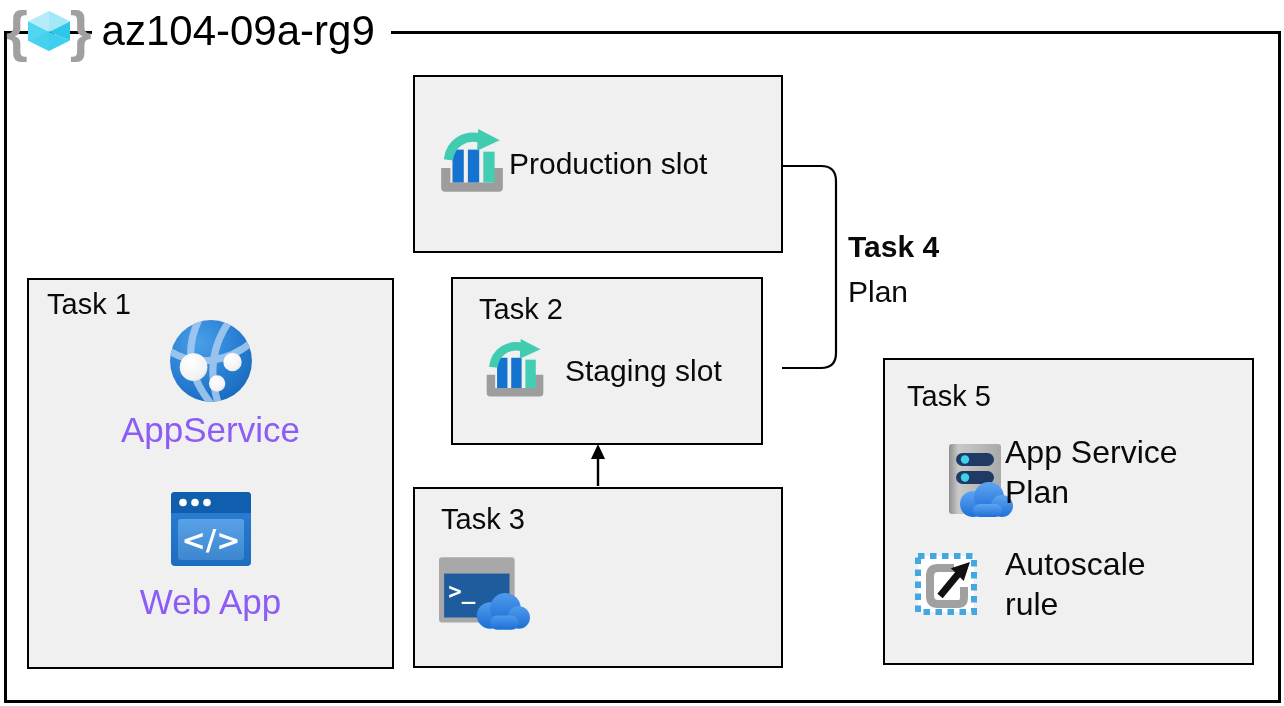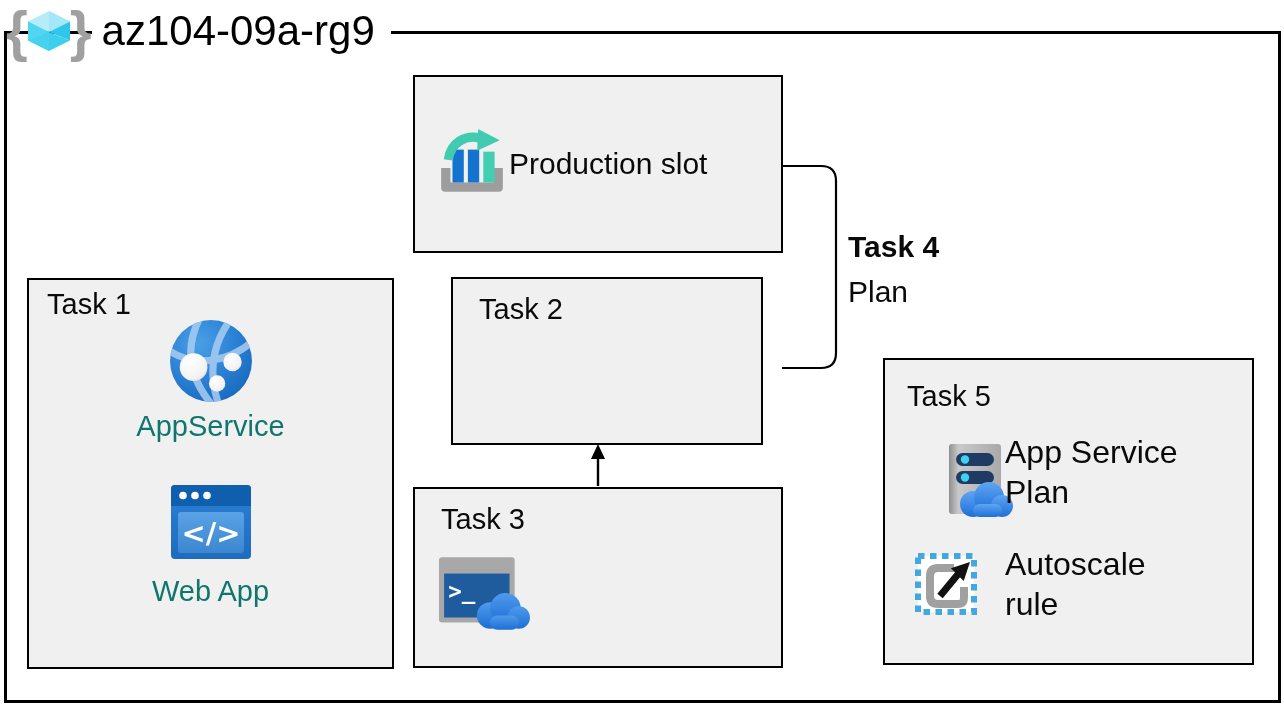--- a/index.html
+++ b/index.html
@@ -8,21 +8,21 @@
   .outer{position:absolute;left:4px;top:31px;width:1277px;height:672px;
          border:3px solid #000;box-sizing:border-box;background:#fff;z-index:0;}
   .box{position:absolute;background:#f0f0f0;border:2.5px solid #000;box-sizing:border-box;z-index:1;}
   .box-title{position:absolute;font-size:29px;color:#0a0a0a;}
   .overlay{position:absolute;left:0;top:0;z-index:2;pointer-events:none;}
   .rg-header{position:absolute;left:6px;top:2px;height:58px;display:flex;align-items:center;z-index:3;}
   .brace{font-size:56px;font-weight:600;color:#a0a0a0;line-height:58px;display:block;}
   .rg-label{font-size:42px;color:#000;background:#fff;padding:0 16px 0 10px;line-height:52px;}
   .row{display:flex;align-items:center;}
   .lbl{font-size:30px;color:#0a0a0a;}
-  .lbl-sm{font-size:29px;color:#0f766e;}
+  .lbl-sm{font-size:35px;color:#8b5cf6;}
   .two-line{font-size:32px;line-height:40px;color:#0a0a0a;}
   .task4-label{position:absolute;left:848px;top:224px;z-index:2;font-size:30px;line-height:45px;}
   .task4-label .t4-title{font-weight:bold;}
   .col-center{position:absolute;left:0;top:38px;width:100%;display:flex;flex-direction:column;align-items:center;}
 </style>
 </head>
 <body>
 
 <div class="canvas">
 
@@ -105,20 +105,31 @@
         <rect x="47" y="24" width="11" height="30" fill="#43cdb2"></rect>
         <path d="M13,32 C15,15 30,7 44,11" stroke="#41cbb1" stroke-width="9" fill="none"></path>
         <polygon points="42,2 63,13 41,23" fill="#41cbb1"></polygon>
       </svg>
       <span class="lbl">Production slot</span>
     </div>
   </div>
 
   <div class="box" style="left:413px;top:277px;width:312px;height:168px;margin-left:38px;">
     <div class="box-title" style="left:26px;top:14px;">Task 2</div>
+    <div class="row" style="position:absolute;left:28px;top:58px;gap:16px;">
+      <svg width="68" height="68" viewBox="0 0 72 72">
+        <path d="M6,40 h9 v14 h42 v-14 h9 v19 a4,4 0 0 1 -4,4 H10 a4,4 0 0 1 -4,-4 z" fill="#9d9d9d"></path>
+        <rect x="17" y="22" width="11" height="32" fill="#1373cf"></rect>
+        <rect x="32" y="22" width="11" height="32" fill="#1373cf"></rect>
+        <rect x="47" y="24" width="11" height="30" fill="#43cdb2"></rect>
+        <path d="M13,32 C15,15 30,7 44,11" stroke="#41cbb1" stroke-width="9" fill="none"></path>
+        <polygon points="42,2 63,13 41,23" fill="#41cbb1"></polygon>
+      </svg>
+      <span class="lbl">Staging slot</span>
+    </div>
   </div>
 
   <div class="box" style="left:413px;top:487px;width:370px;height:181px;">
     <div class="box-title" style="left:26px;top:14px;">Task 3</div>
     <svg width="92" height="78" viewBox="0 0 90 76" style="position:absolute;left:24px;top:66px;">
       <defs>
         <linearGradient id="gCs" x1="0" y1="0" x2="0" y2="1">
           <stop offset="0" stop-color="#4f9aec"></stop>
             <stop offset="1" stop-color="#1d6fd6"></stop>
         </linearGradient>

